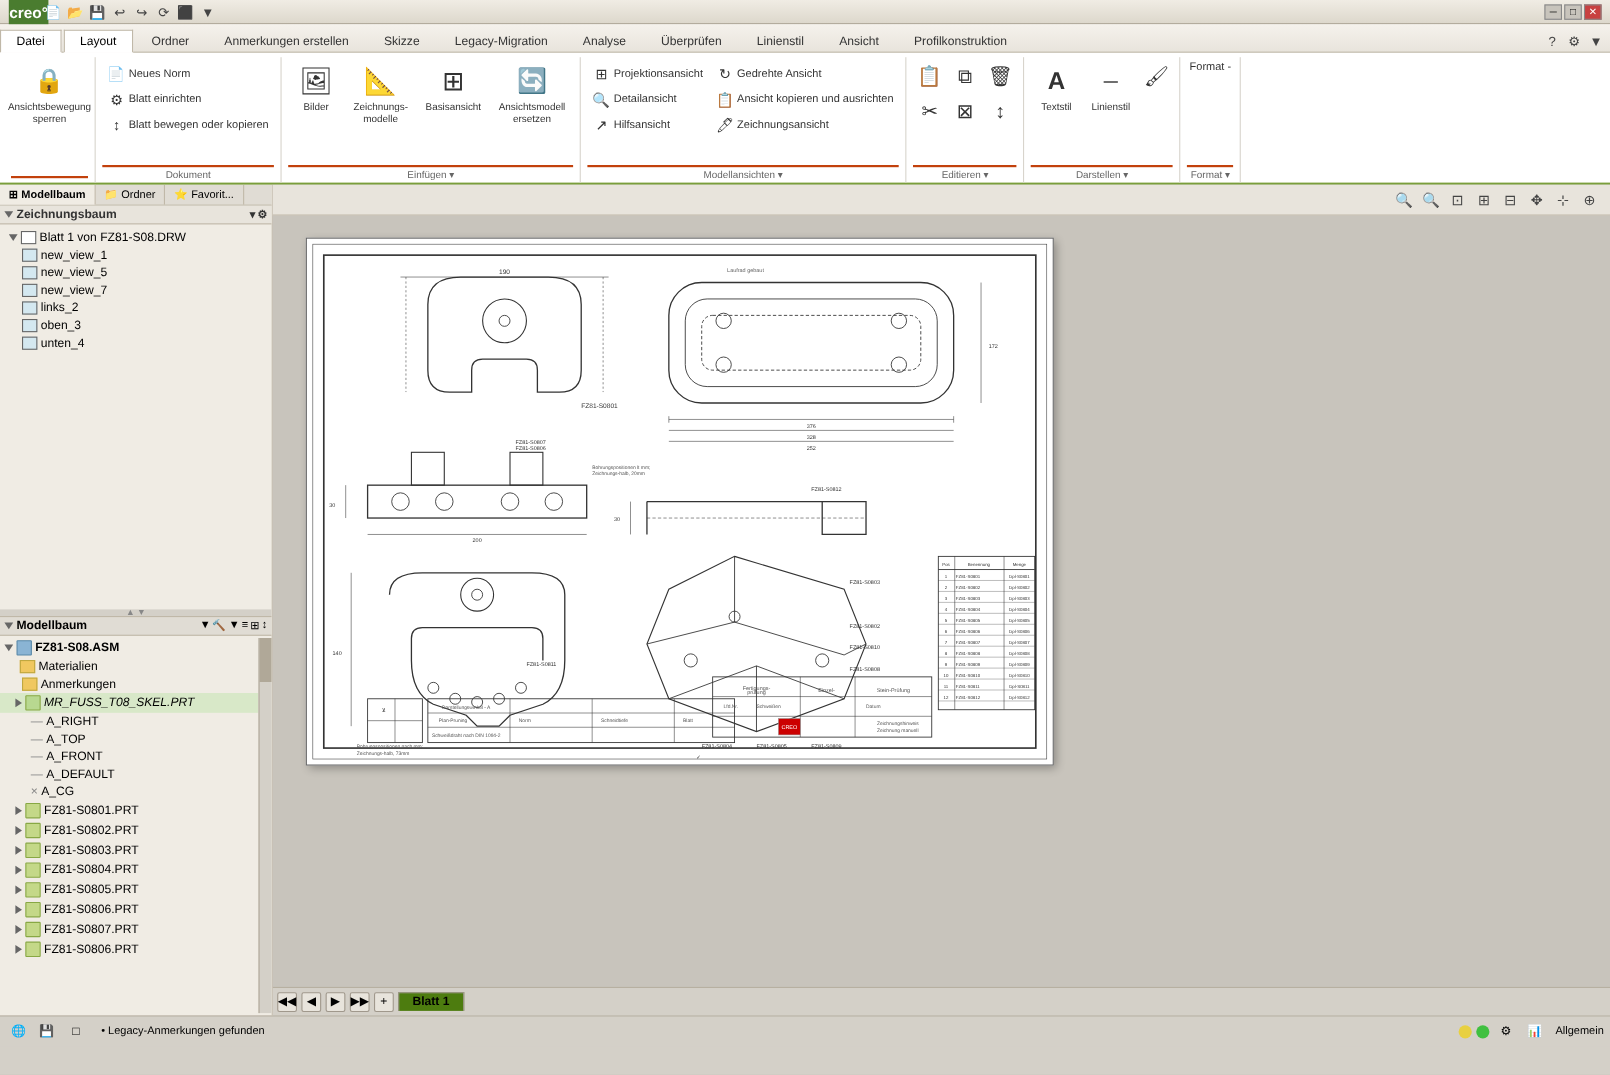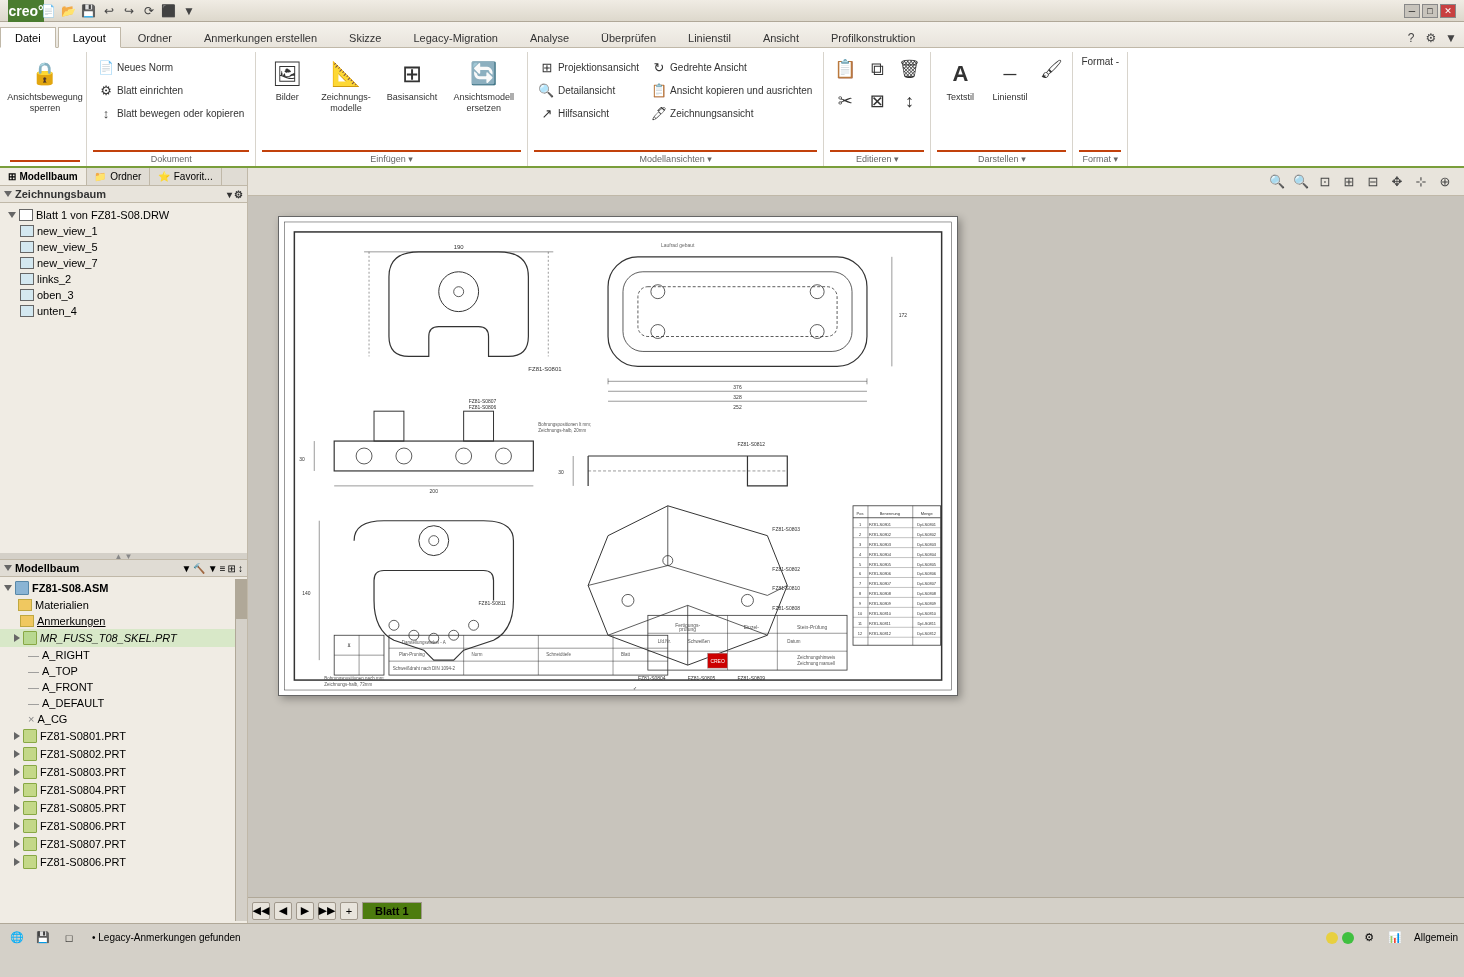--- a/index.html
+++ b/index.html
@@ -610,21 +610,21 @@
 
           <div class="tree-item" style="padding-left:4px;font-weight:bold;">
             <span class="tri-down"></span>
             <span class="component-icon"></span>
             <span>FZ81-S08.ASM</span>
           </div>
           <div class="tree-item" style="padding-left:18px;">
             <span class="folder-icon"></span>
             <span>Materialien</span>
           </div>
-          <div class="tree-item" style="text-decoration:underline;">
+          <div class="tree-item" style="">
             <span class="folder-icon"></span>
             <span>Anmerkungen</span>
           </div>
           <div class="tree-item" style="padding-left:14px;background:#d8e8c8;">
             <span class="tri-right"></span>
             <span class="prt-icon" style="background:#b8d890;"></span>
             <span style="font-style:italic;">MR_FUSS_T08_SKEL.PRT</span>
           </div>
           <div class="tree-item" style="padding-left:28px;">
             <span style="color:#888;">—</span>

